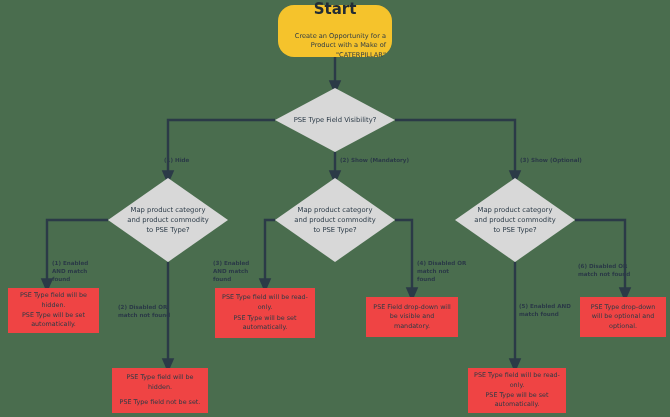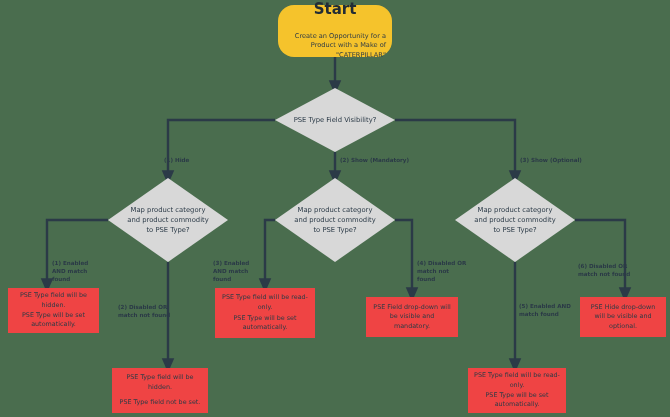--- a/index.html
+++ b/index.html
@@ -203,16 +203,16 @@
     <div>PSE Field drop-down will be visible and mandatory.</div>
   </div>
 
   <div class="node outcome" style="left:468px; top:368px; width:98px; height:45px;">
     <div>PSE Type field will be read-only.</div>
     <div class="line-gap"></div>
     <div>PSE Type will be set automatically.</div>
   </div>
 
   <div class="node outcome" style="left:580px; top:297px; width:86px; height:40px;">
-    <div>PSE Hide drop-down will be visible and optional.</div>
+    <div>PSE Type drop-down will be optional and optional.</div>
   </div>
 
 </div>
 
 </body></html>

